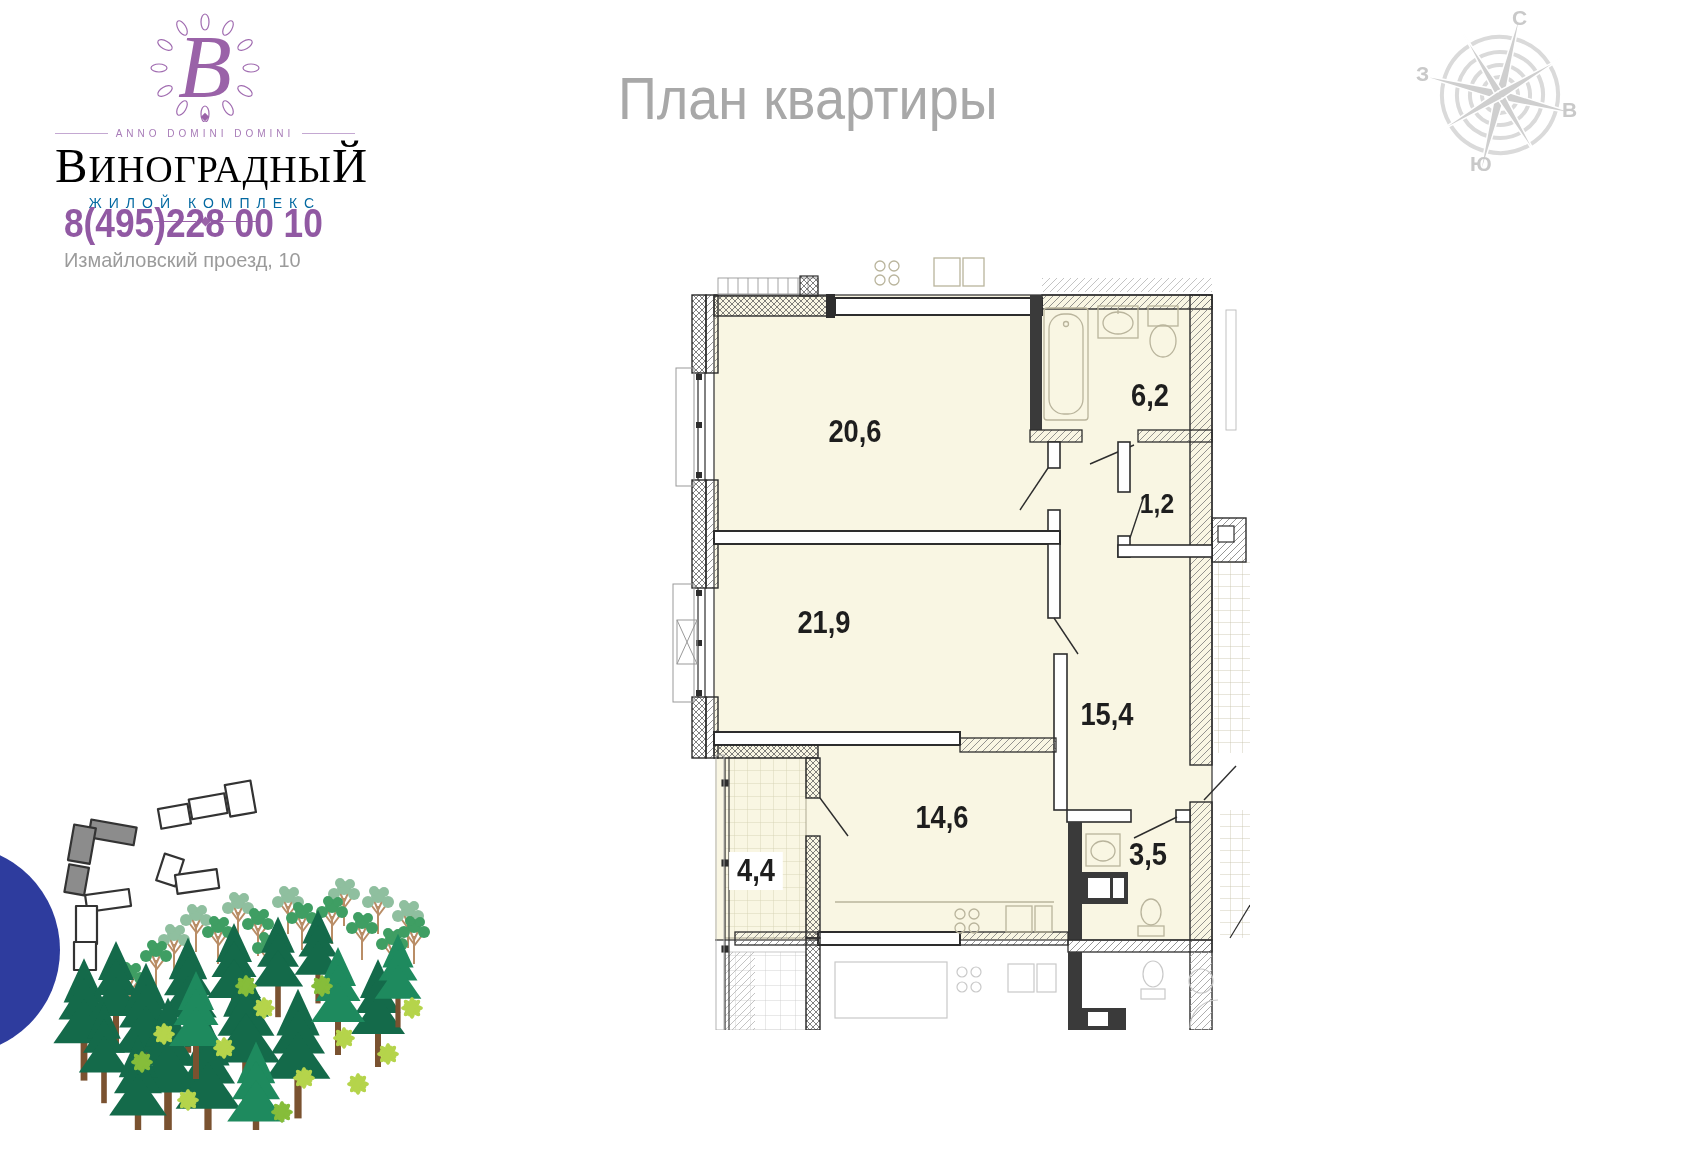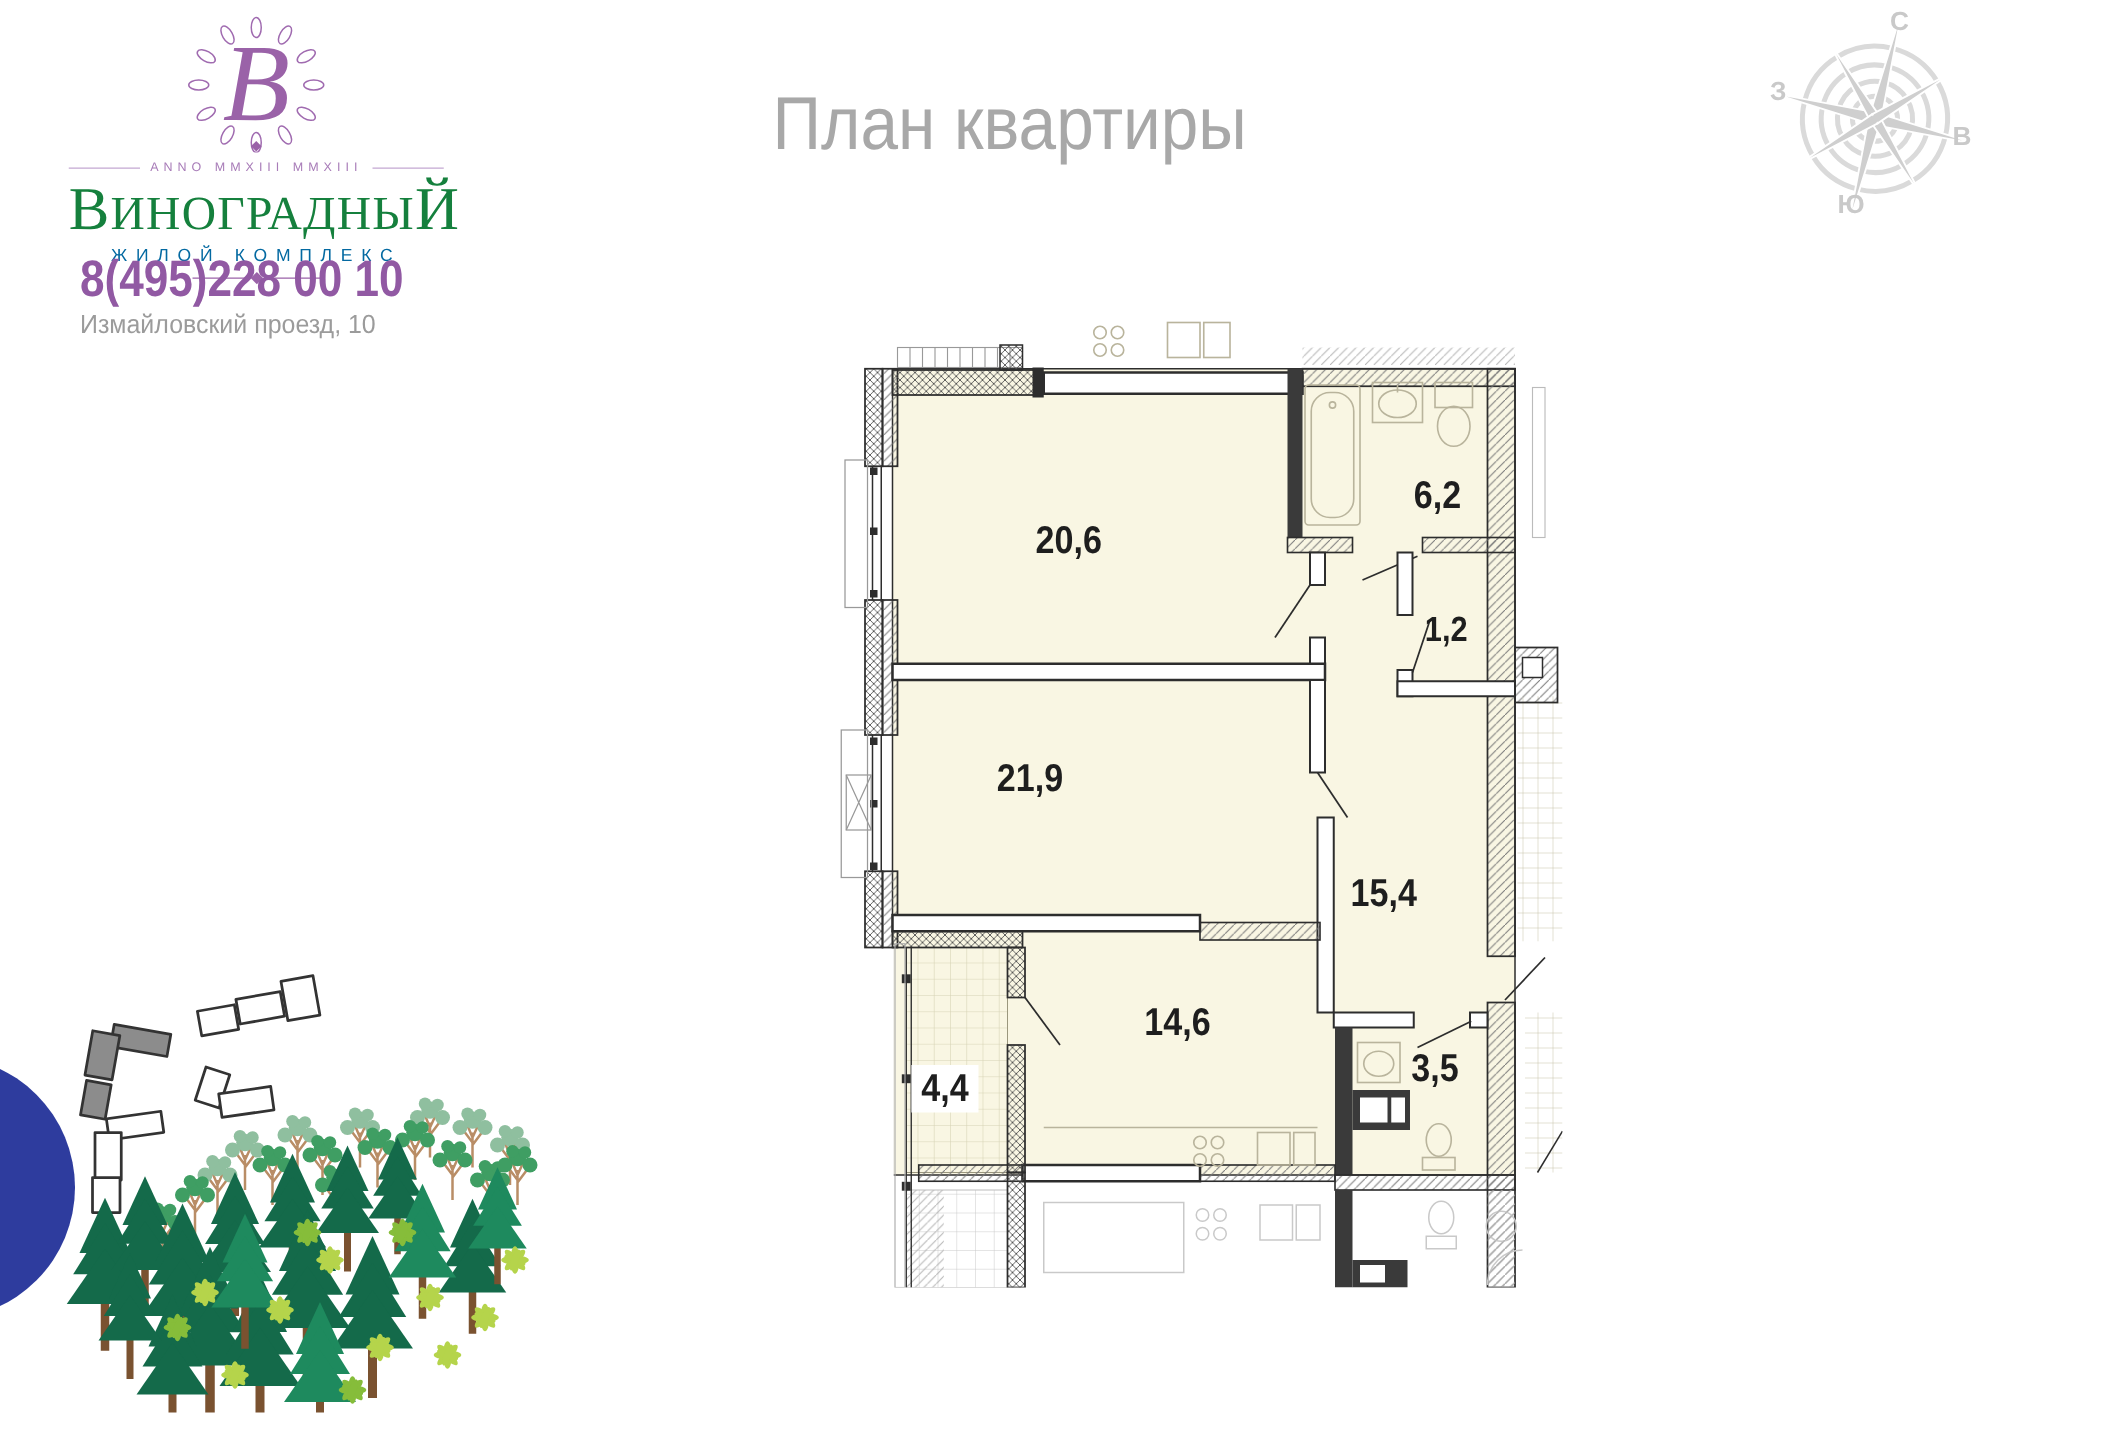--- a/index.html
+++ b/index.html
@@ -4,21 +4,21 @@
 <style>
   html,body{margin:0;padding:0;background:#fff;}
   .canvas{position:relative;width:1687px;height:1165px;background:#fff;overflow:hidden;
           font-family:"Liberation Sans",sans-serif;}
   
   .logo{position:absolute;left:55px;top:4px;width:300px;text-align:center;color:#9a62a8;}
   .anno{display:flex;align-items:center;gap:8px;font-size:10px;letter-spacing:4px;
         color:#a87cb8;margin-top:2px;justify-content:center;}
   .anno::before,.anno::after{content:"";flex:1;border-top:1px solid #c4a8d2;}
   .brand-name{font-family:"Liberation Serif",serif;font-size:38px;letter-spacing:1px;
-              color:#15803d;line-height:1.05;margin-top:2px;white-space:nowrap;}
+              color:#000000;line-height:1.05;margin-top:2px;white-space:nowrap;}
   .brand-name::first-letter{font-size:1.28em;}
   .brand-name .last{font-size:1.28em;}
   .brand-sub{font-size:14px;letter-spacing:7px;color:#0369a1;margin-top:3px;}
   .divider{display:flex;align-items:center;justify-content:center;gap:6px;margin-top:7px;}
   .divider .ln{width:42px;border-top:1.5px solid #9a62a8;}
   .divider .dia{width:7px;height:7px;background:#9a62a8;transform:rotate(45deg);}
   .phone{position:absolute;left:64px;top:200px;font-size:41px;font-weight:700;color:#9159a3;
          transform:scaleX(0.86);transform-origin:left top;white-space:nowrap;letter-spacing:0;}
   .address{position:absolute;left:64px;top:248px;font-size:21px;color:#9b9b9b;
            transform:scaleX(0.95);transform-origin:left top;white-space:nowrap;}
@@ -63,21 +63,21 @@
               <ellipse rx="4" ry="8" cx="-46" cy="0" transform="rotate(270 -46 0)"></ellipse>
               <ellipse rx="4" ry="8" cx="-40" cy="-23" transform="rotate(300 -40 -23)"></ellipse>
               <ellipse rx="4" ry="8" cx="-23" cy="-40" transform="rotate(330 -23 -40)"></ellipse>
             </g>
           </g>
         </g>
       </g>
       <text x="80" y="92" text-anchor="middle" font-family="Liberation Serif, serif" font-style="italic" font-size="88" fill="#9a62a8">В</text>
       <rect x="77" y="110" width="6" height="6" transform="rotate(45 80 113)" fill="#9a62a8"></rect>
     </svg>
-    <div class="anno">ANNO MMXIII MMXIII</div>
+    <div class="anno">ANNO DOMINI DOMINI</div>
     <div class="brand-name"><span>ВИНОГРАДНЫ</span><span class="last">Й</span></div>
     <div class="brand-sub">ЖИЛОЙ КОМПЛЕКС</div>
     <div class="divider">
       <span class="ln"></span>
         <span class="dia"></span>
         <span class="ln"></span>
     </div>
   </div>
 
   <div class="phone">8(495)228 00 10</div>

